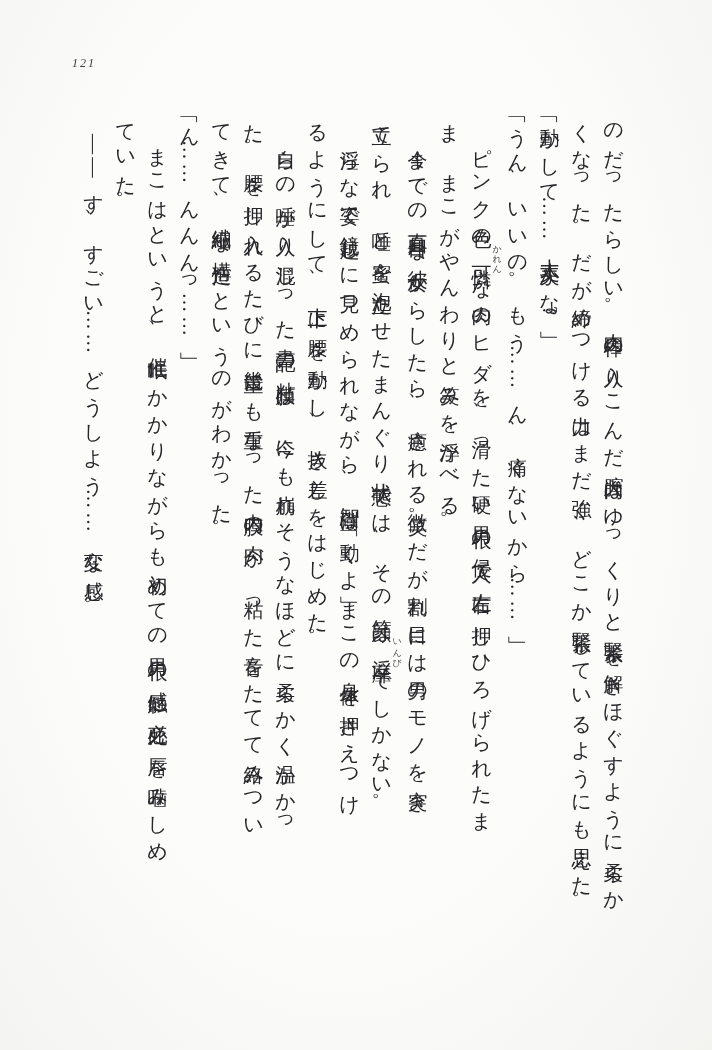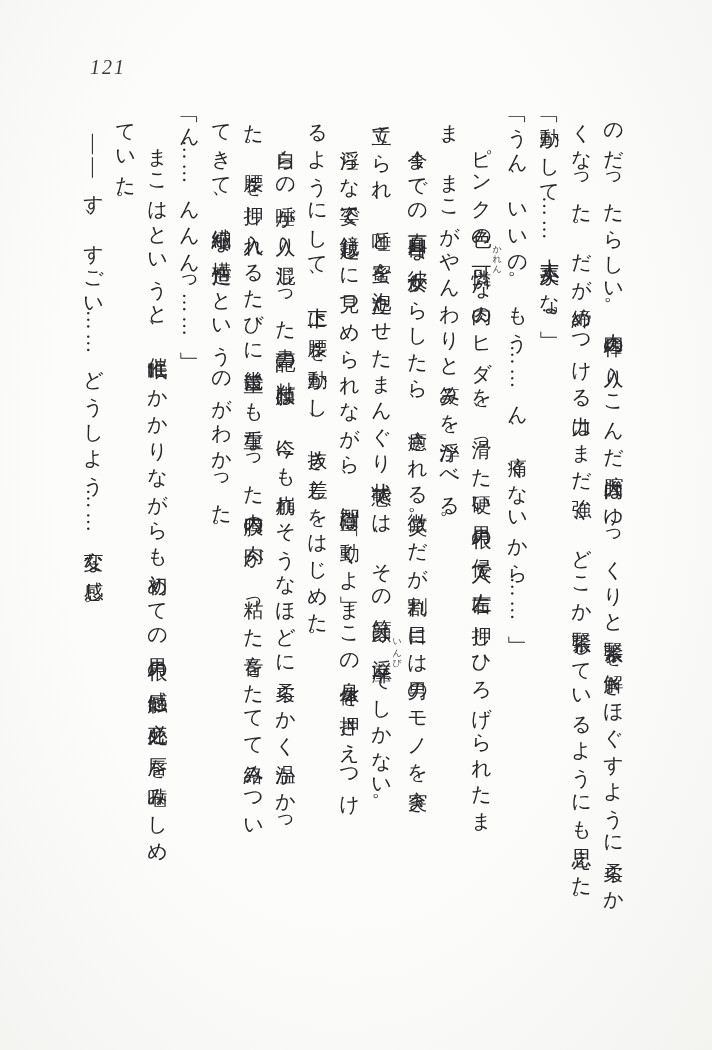--- a/index.html
+++ b/index.html
@@ -14,24 +14,24 @@
     background: #f4f4f2;
   }
   .page {
     position: absolute;
     inset: 0;
     background: radial-gradient(ellipse at 48% 42%, #fcfcfb 55%, #f3f3f0 100%);
   }
   .page-number {
     position: absolute;
     top: 56px;
-    left: 90px;
+    left: 72px;
     font-family: "Liberation Serif", "DejaVu Serif", serif;
     font-style: italic;
-    font-size: 20px;
+    font-size: 12px;
     color: #3c3c40;
     letter-spacing: 2px;
   }
   .text-block {
     position: absolute;
     top: 110px;
     right: 82px;
     height: 906px;
     writing-mode: vertical-rl;
     text-orientation: mixed;

